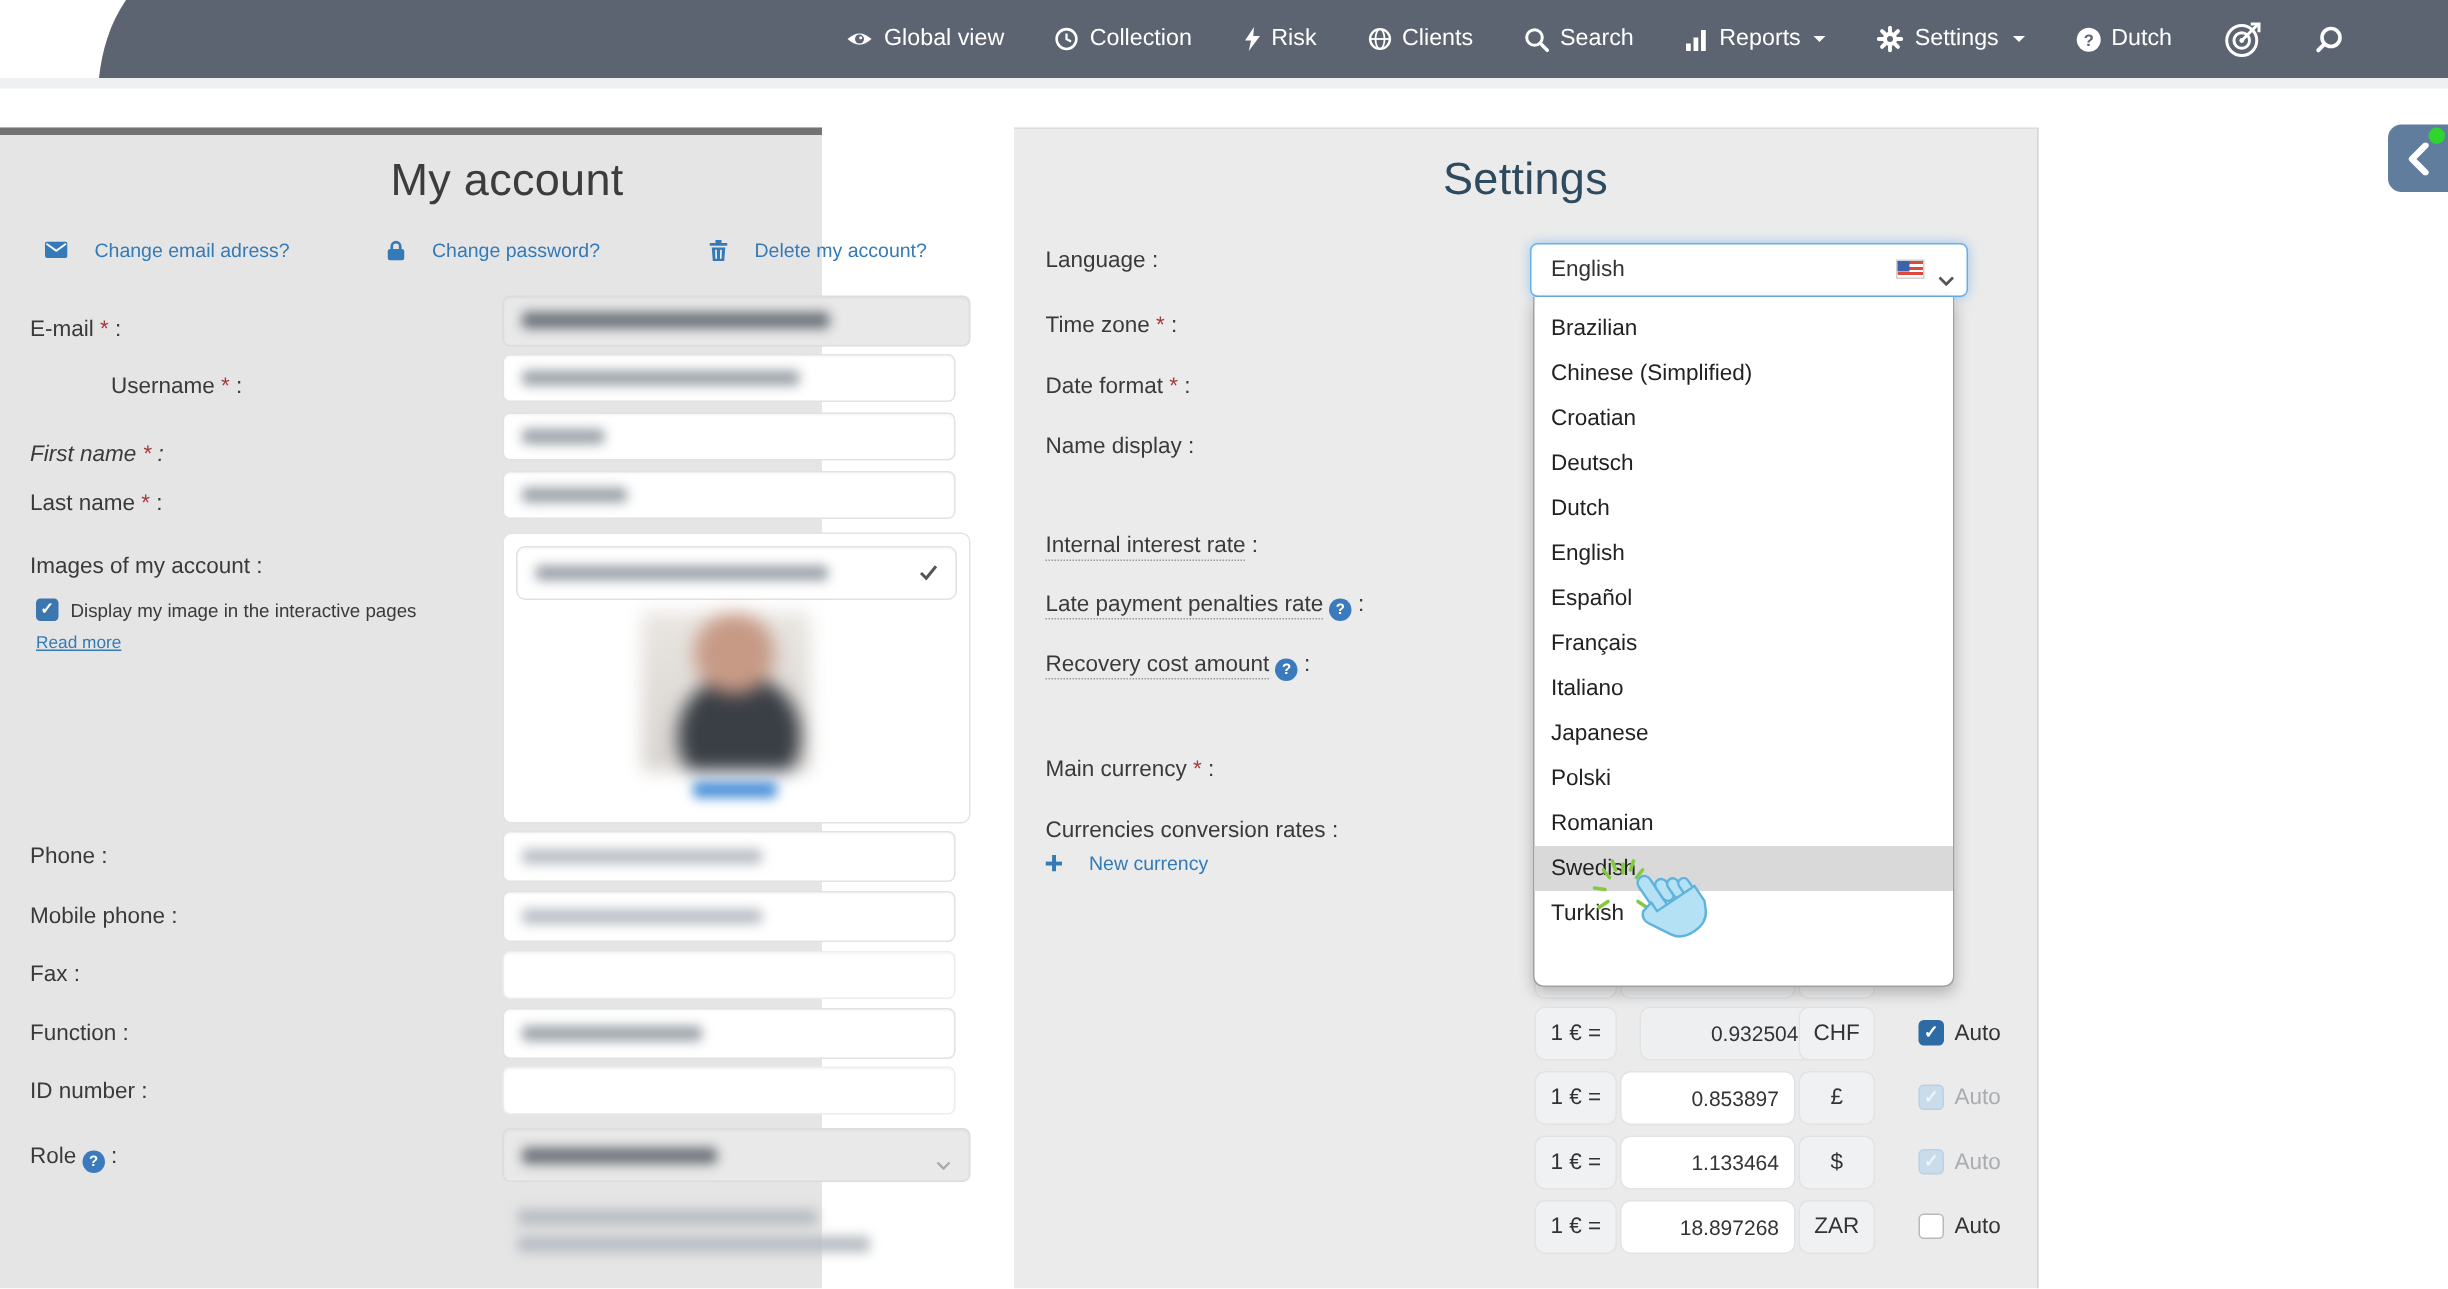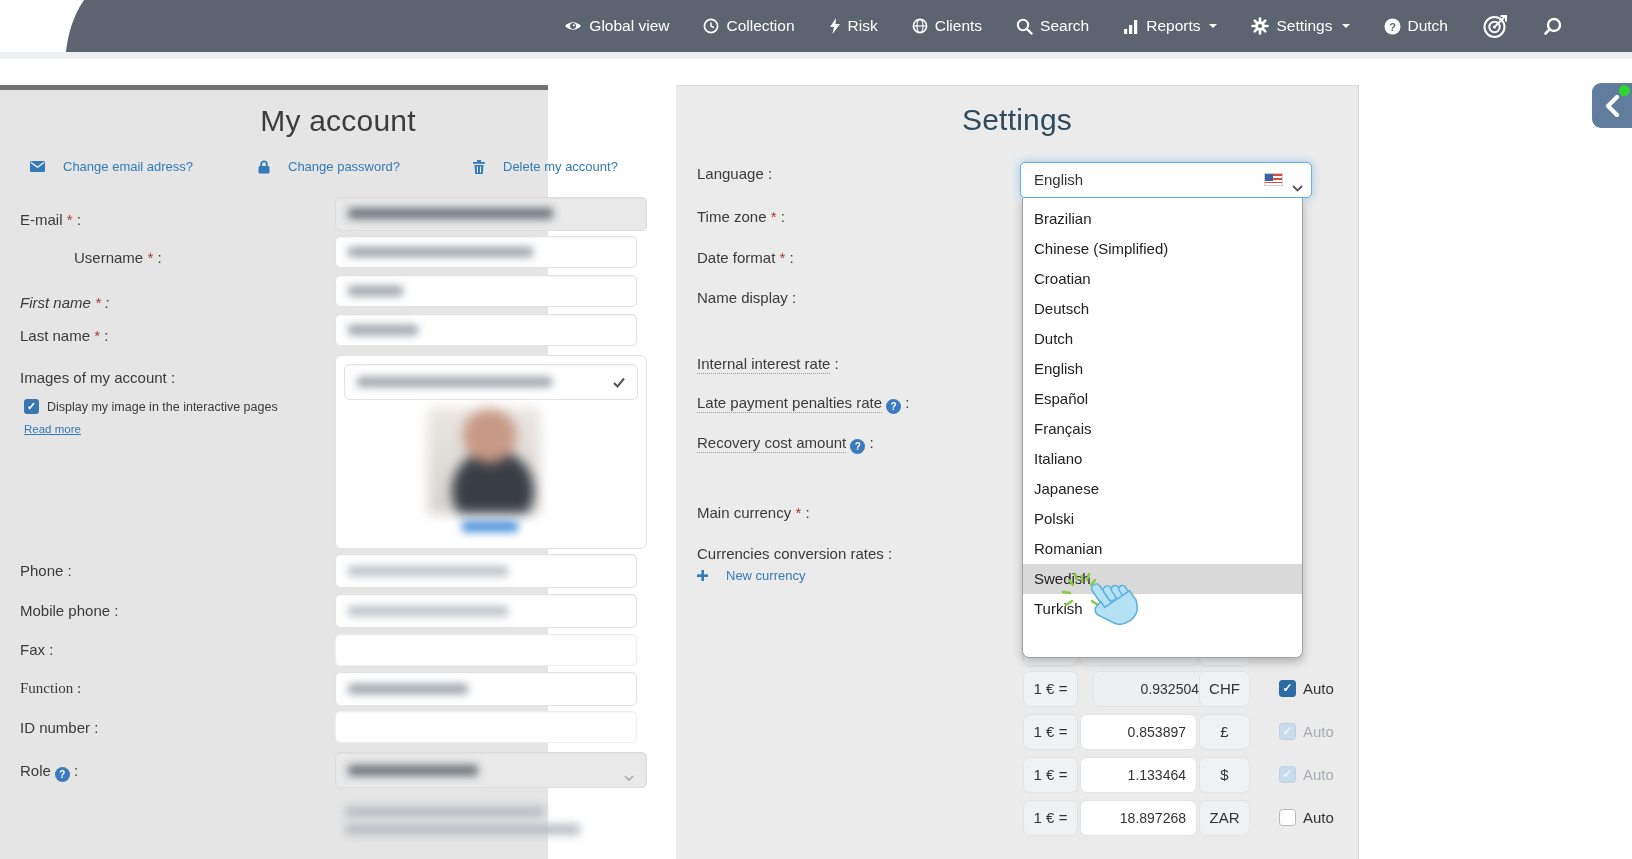--- a/index.html
+++ b/index.html
@@ -234,21 +234,21 @@
 
     <div class="abs" style="left:24px;top:309px;display:flex;align-items:center;gap:8px;">
       <span class="cb-sm"></span>
       <span style="font-size:12.5px;">Display my image in the interactive pages</span>
     </div>
     <div class="abs readmore" style="left:24px;top:333px;">Read more</div>
 
     <div class="abs lbl" style="left:20px;top:472px;"><span>Phone</span><span> :</span></div>
     <div class="abs lbl" style="left:20px;top:512px;"><span>Mobile phone</span><span> :</span></div>
     <div class="abs lbl" style="left:20px;top:551px;"><span>Fax</span><span> :</span></div>
-    <div class="abs lbl" style="left:20px;top:590px;font-family:Liberation Serif, serif;"><span>Function</span><span> :</span></div>
+    <div class="abs lbl" style="left:20px;top:590px;"><span>Function</span><span> :</span></div>
     <div class="abs lbl" style="left:20px;top:629px;"><span>ID number</span><span> :</span></div>
     <div class="abs lbl" style="left:20px;top:672px;"><span>Role</span><span class="helpdot"></span><span> :</span></div>
 
     <div class="abs inp gray" style="left:335px;top:107px;width:310px;height:32px;">
         <div class="blob b-dark abs" style="left:12px;top:10px;width:205px;height:11px;"></div>
       </div>
     <div class="abs inp" style="left:335px;top:146px;width:300px;height:30px;">
         <div class="blob b-mid abs" style="left:12px;top:10px;width:185px;height:10px;"></div>
       </div>
     <div class="abs inp" style="left:335px;top:185px;width:300px;height:30px;">

